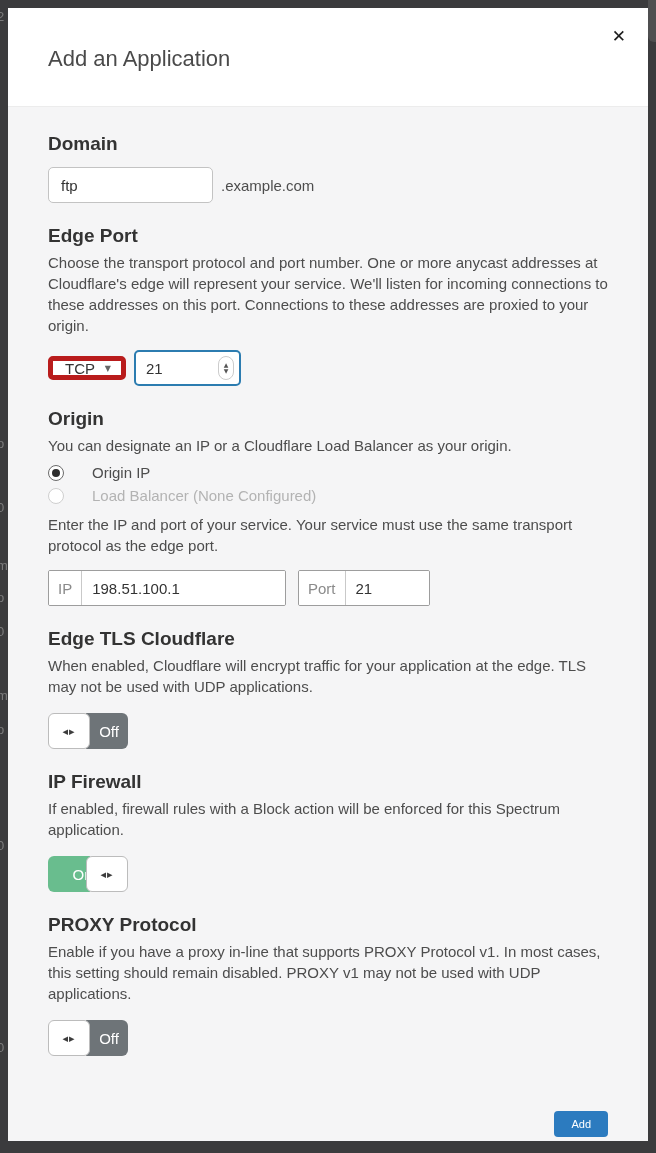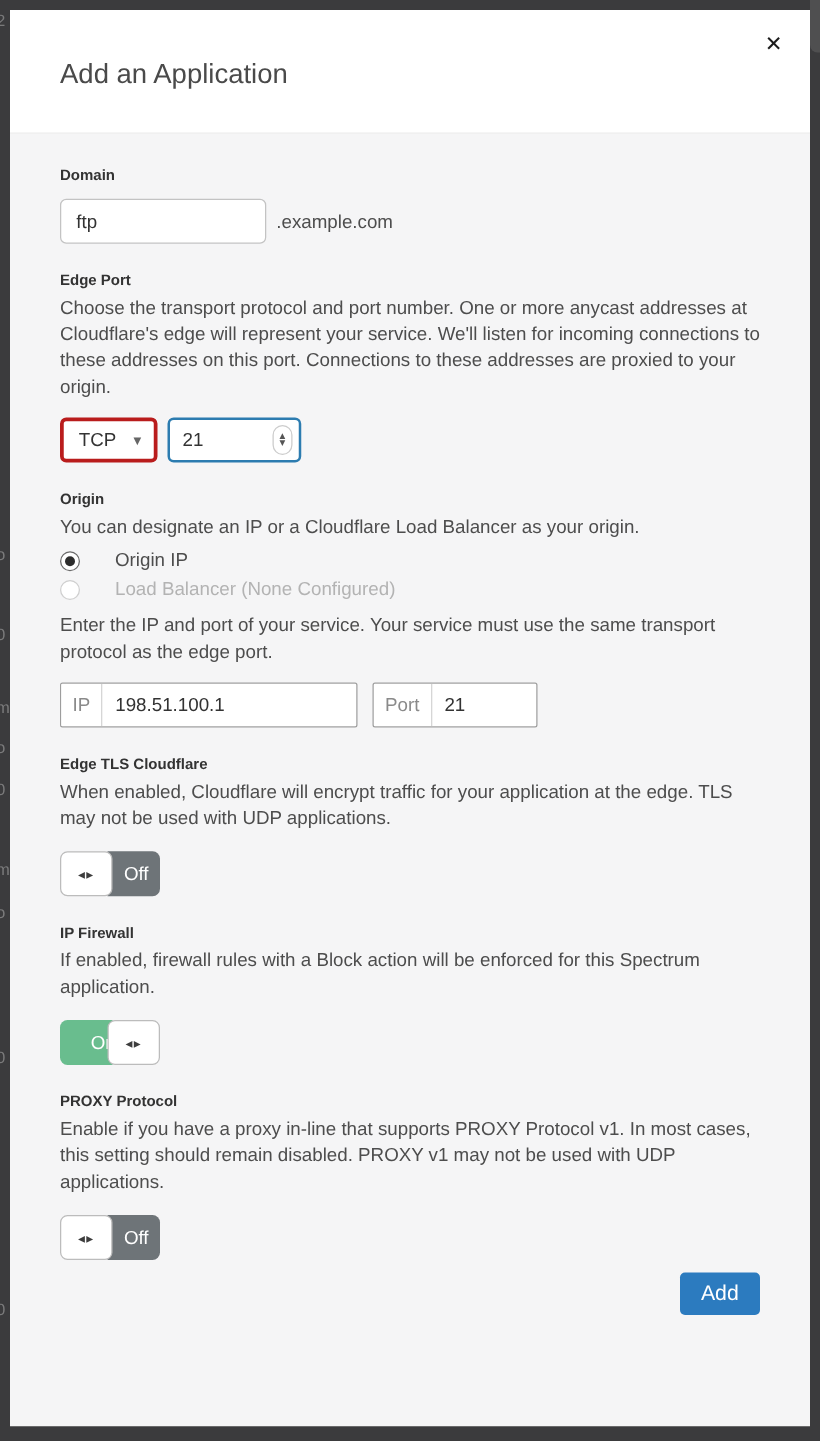--- a/index.html
+++ b/index.html
@@ -27,38 +27,38 @@
   }
   .modal-header { background:#ffffff; height:99px; position:relative; border-bottom:1px solid #ececec; }
   .modal-title { font-size:22px; font-weight:400; color:#4a4a4a; padding:38px 0 0 40px; }
   .close-btn {
     position:absolute; top:20px; right:22px; font-size:17px; font-weight:700;
     color:#1c1c1c; cursor:pointer; line-height:1;
     font-family:"DejaVu Sans", sans-serif;
   }
   .modal-body { padding:26px 40px 0 40px; font-size:15px; color:#4d4d4d; }
 
-  .section-label { font-size:12px; font-weight:700; color:#333; margin-top:22px; }
+  .section-label { font-size:19px; font-weight:700; color:#333; margin-top:22px; }
   .section-label.first { margin-top:0; }
   .desc { margin-top:5px; line-height:21px; max-width:578px; color:#4d4d4d; }
 
   
   .domain-row { margin-top:12px; display:flex; align-items:center; }
   .text-input {
     height:36px; border:1px solid #c3c3c3; border-radius:5px; background:#fff;
     font-size:15px; color:#333; padding:0 12px;
     font-family:"Liberation Sans", sans-serif; outline:none;
   }
   .domain-input { width:165px; }
   .domain-suffix { margin-left:8px; color:#4d4d4d; }
 
   
   .edgeport-row { margin-top:14px; display:flex; align-items:center; }
   .select {
-    width:78px; height:36px; border:3px solid #b91c1c; border-radius:5px; background:#fff;
+    width:78px; height:24px; border:5px solid #b91c1c; border-radius:5px; background:#fff;
     display:flex; align-items:center; justify-content:space-between; padding:0 10px 0 12px;
     color:#333; cursor:pointer;
   }
   .select .caret { font-size:8px; color:#666; font-family:"DejaVu Sans", sans-serif; }
   .num-wrap {
     margin-left:8px; width:107px; height:36px; border:2px solid #2c7cb0; border-radius:5px;
     background:#fff; display:flex; align-items:center; padding:0 5px 0 10px;
   }
   .num-wrap input {
     border:none; outline:none; width:60px; font-size:15px; color:#333; background:transparent;
@@ -110,22 +110,22 @@
   .toggle .seg {
     width:42px; display:flex; align-items:center; justify-content:center;
     color:#fff; font-size:15px;padding-left:31px;
   }
   .toggle.off .seg { background:#6e7478; border-radius:0 6px 6px 0; margin-left:-4px; padding-left:4px; }
   .toggle.on  .seg { background:#69bd8e; border-radius:6px 0 0 6px; margin-right:-4px; padding-right:4px; }
 
   
   .footer-row { display:flex; justify-content:flex-end; margin-top:10px; }
   .add-btn {
-    background:#2c7bbf; color:#fff; font-size:17px; border:none; border-radius:4px;
-    padding:7px 17px; cursor:pointer; font-family:"Liberation Sans", sans-serif;
+    background:#2c7bbf; color:#fff; font-size:11px; border:none; border-radius:4px;
+    padding:7px 17px; cursor:pointer; font-family:"Liberation Sans", sans-serif;margin-top:45px;
   }
 </style>
 </head>
 <body>
 
 <div class="overlay-strip">
   <span class="frag">2</span>
   <span class="frag">o</span>
   <span class="frag">0</span>
   <span class="frag">m</span>

